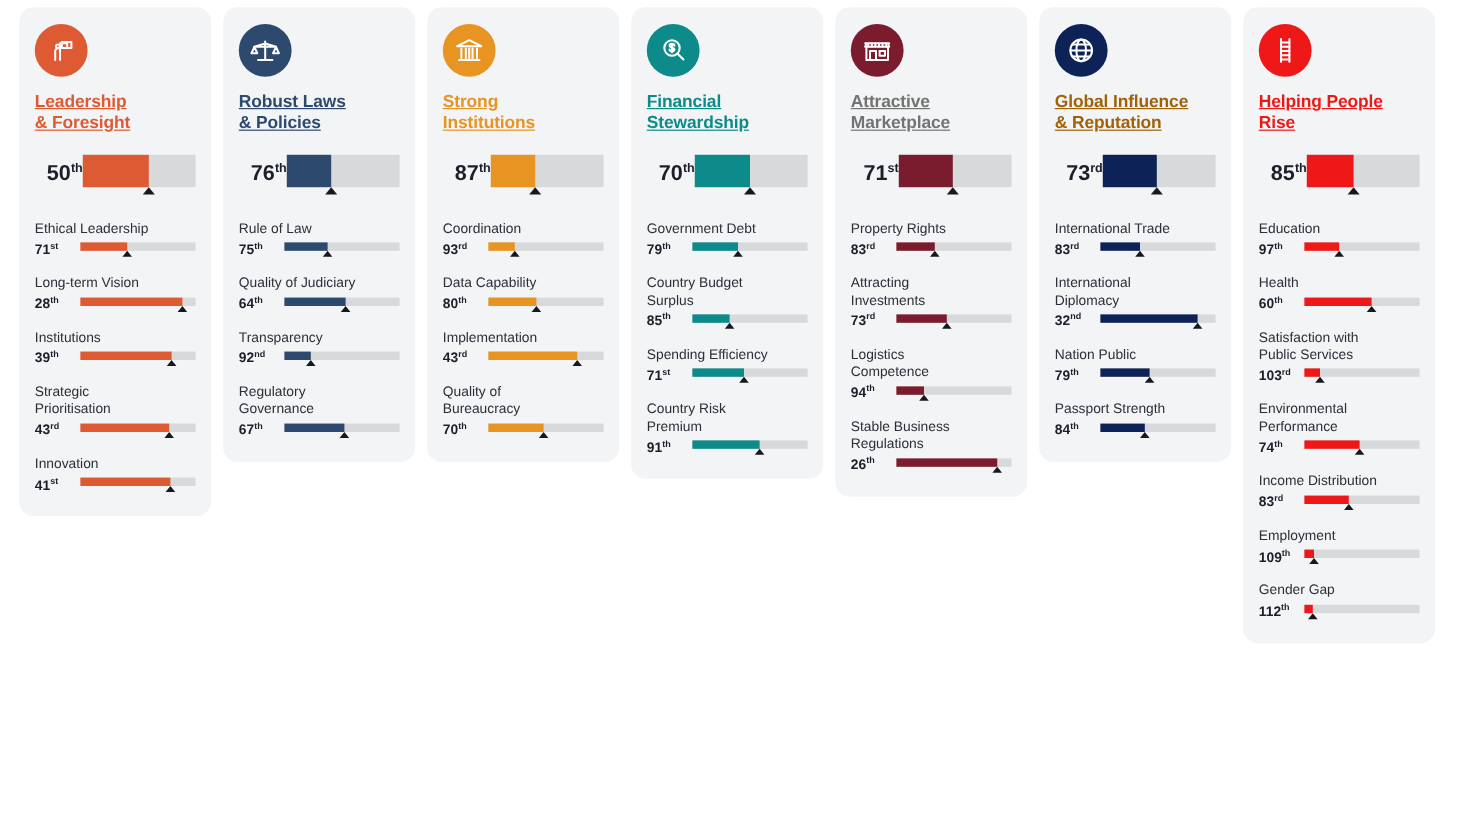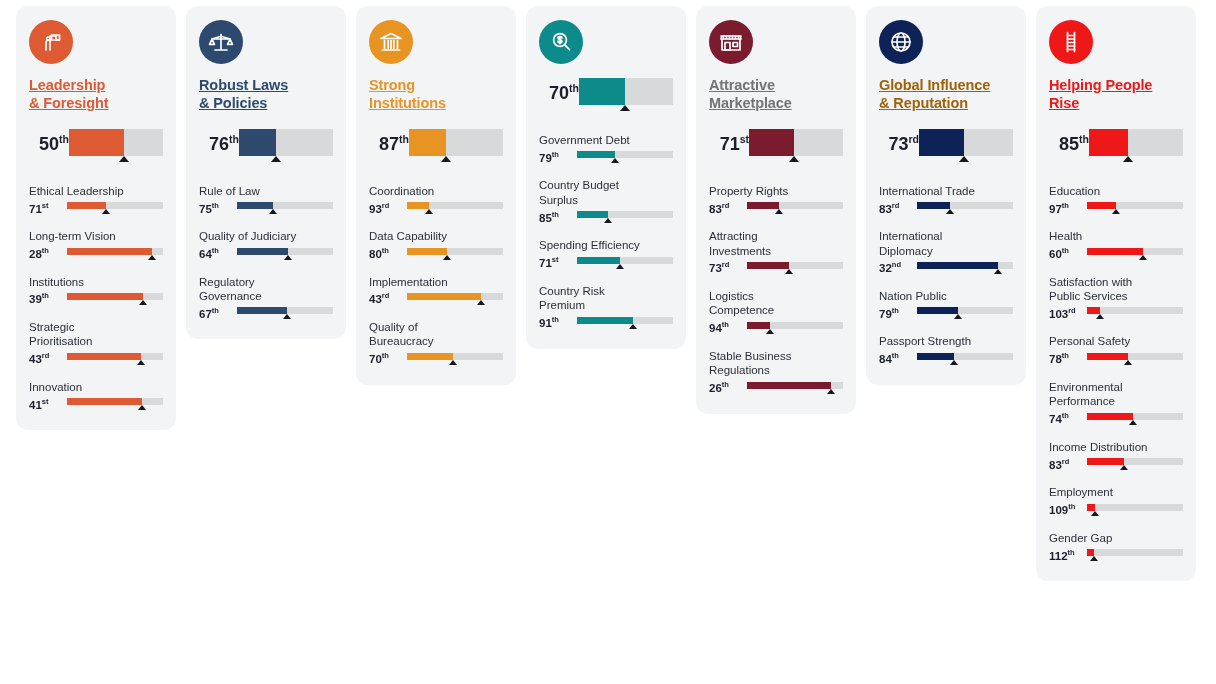--- a/index.html
+++ b/index.html
@@ -293,20 +293,31 @@
           <div class="ind-bottom">
             <div class="ind-rank"><span>64</span><sup>th</sup></div>
             <div class="ind-bar-wrap">
               <div class="ind-track"></div>
               <div class="ind-fill" style="width:53%;background:#2d4a6e"></div>
               <div class="ind-marker" style="left:53%"></div>
             </div>
           </div>
         </div>
         <div class="ind-row">
+          <div class="ind-label">Transparency</div>
+          <div class="ind-bottom">
+            <div class="ind-rank"><span>92</span><sup>nd</sup></div>
+            <div class="ind-bar-wrap">
+              <div class="ind-track"></div>
+              <div class="ind-fill" style="width:23%;background:#2d4a6e"></div>
+              <div class="ind-marker" style="left:23%"></div>
+            </div>
+          </div>
+        </div>
+        <div class="ind-row">
           <div class="ind-label">Regulatory
 Governance</div>
           <div class="ind-bottom">
             <div class="ind-rank"><span>67</span><sup>th</sup></div>
             <div class="ind-bar-wrap">
               <div class="ind-track"></div>
               <div class="ind-fill" style="width:52%;background:#2d4a6e"></div>
               <div class="ind-marker" style="left:52%"></div>
             </div>
           </div>
@@ -380,20 +391,22 @@
       </div>
     </div>
     <div class="card">
       <div class="icon-circle" style="background:#0d8a8a">
         <svg width="26" height="26" viewBox="0 0 26 26">
           <circle cx="12" cy="11" r="6.4" stroke="#ffffff" fill="none" stroke-width="1.7" stroke-linecap="round" stroke-linejoin="round"></circle>
           <path stroke="#ffffff" fill="none" stroke-width="1.7" stroke-linecap="round" stroke-linejoin="round" d="M16.7 15.8 21.5 20.6"></path>
           <path stroke="#ffffff" fill="none" stroke-width="1.7" stroke-linecap="round" stroke-linejoin="round" d="M12 7.4v7.2M14 9.1c0-1-1-1.6-2-1.6s-2 .6-2 1.5.9 1.3 2 1.6 2 .7 2 1.6-1 1.5-2 1.5-2-.6-2-1.5"></path>
         </svg>
       </div>
+      <div class="pillar-title" style="color:#0d8a8a">Financial
+Stewardship</div>
       <div class="main-rank-row">
         <div class="main-rank-num"><span>70</span><sup>th</sup></div>
         <div class="main-bar-wrap">
           <div class="main-track">
             <div class="main-fill" style="width:49%;background:#0d8a8a"></div>
             <div class="main-marker" style="left:49%"></div>
           </div>
         </div>
       </div>
       <div class="indicators">
@@ -629,31 +642,20 @@
           <div class="ind-bottom">
             <div class="ind-rank"><span>103</span><sup>rd</sup></div>
             <div class="ind-bar-wrap">
               <div class="ind-track"></div>
               <div class="ind-fill" style="width:14%;background:#ef1818"></div>
               <div class="ind-marker" style="left:14%"></div>
             </div>
           </div>
         </div>
         <div class="ind-row">
-          <div class="ind-label">Personal Safety</div>
-          <div class="ind-bottom">
-            <div class="ind-rank"><span>78</span><sup>th</sup></div>
-            <div class="ind-bar-wrap">
-              <div class="ind-track"></div>
-              <div class="ind-fill" style="width:43%;background:#ef1818"></div>
-              <div class="ind-marker" style="left:43%"></div>
-            </div>
-          </div>
-        </div>
-        <div class="ind-row">
           <div class="ind-label">Environmental
 Performance</div>
           <div class="ind-bottom">
             <div class="ind-rank"><span>74</span><sup>th</sup></div>
             <div class="ind-bar-wrap">
               <div class="ind-track"></div>
               <div class="ind-fill" style="width:48%;background:#ef1818"></div>
               <div class="ind-marker" style="left:48%"></div>
             </div>
           </div>

